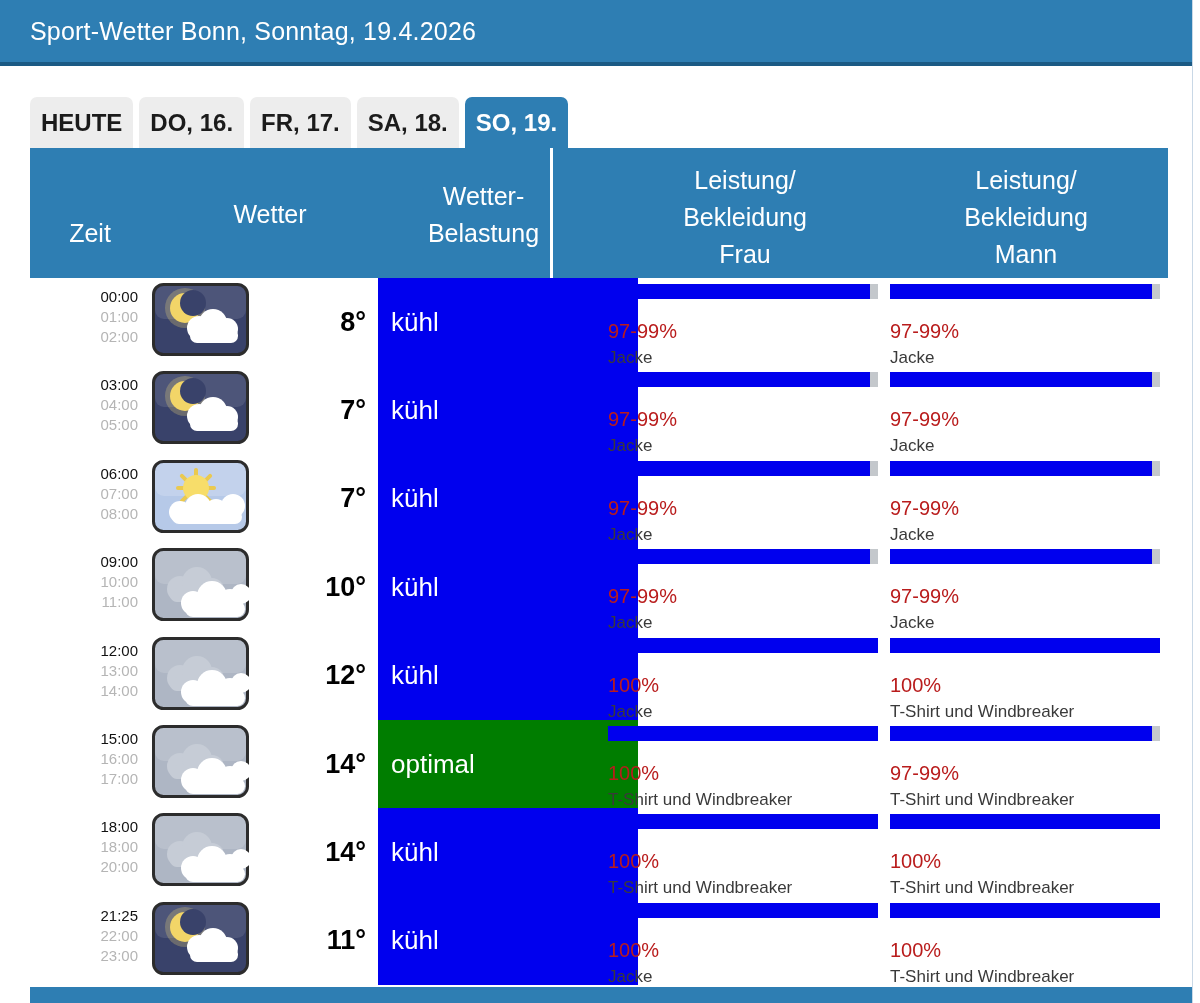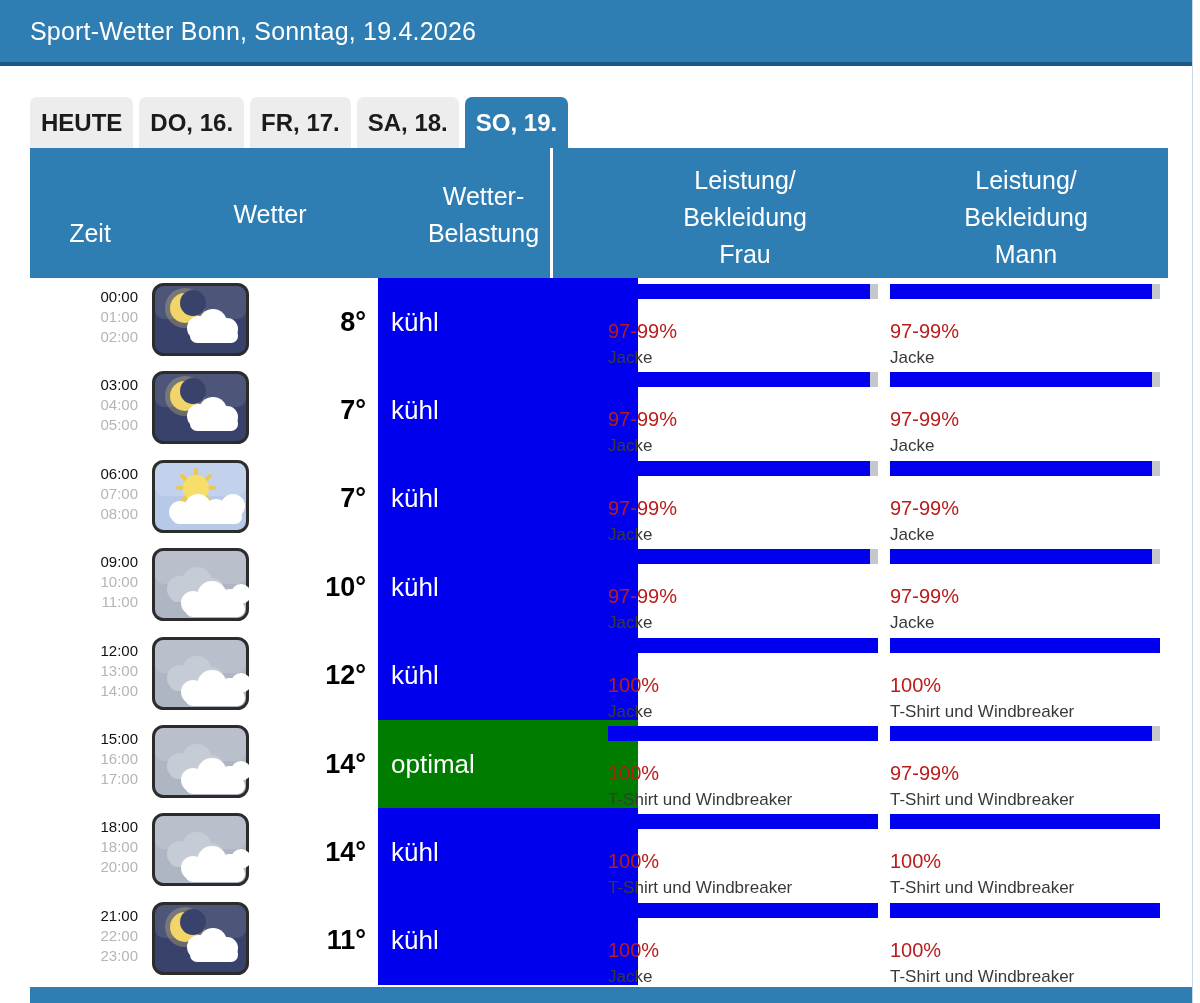--- a/index.html
+++ b/index.html
@@ -422,21 +422,21 @@
     <div class="cell-perf cell-mann">
       <div class="bar">
           <div class="bar-fill" style="width: 100%;"></div>
         </div>
       <div class="pct">100%</div>
       <div class="cloth">T-Shirt und Windbreaker</div>
     </div>
   </div>
     <div class="row">
     <div class="cell-times">
-      <div class="t0">21:00</div>
+      <div class="t0">21:25</div>
       <div class="t1">22:00</div>
       <div class="t2">23:00</div>
     </div>
     <div class="cell-icon">
 
       <svg class="wicon" width="97" height="73" viewBox="0 0 97 73">
         <rect x="1.5" y="1.5" width="94" height="70" rx="10" fill="#39426a" stroke="#2c2c2c" stroke-width="3"></rect>
         <rect x="3" y="3" width="91" height="33" rx="9" fill="#ffffff" opacity="0.10"></rect>
         <circle cx="33" cy="25" r="20" fill="#e8d37a" opacity="0.28"></circle>
         <circle cx="33" cy="25" r="15" fill="#f2d568"></circle>

